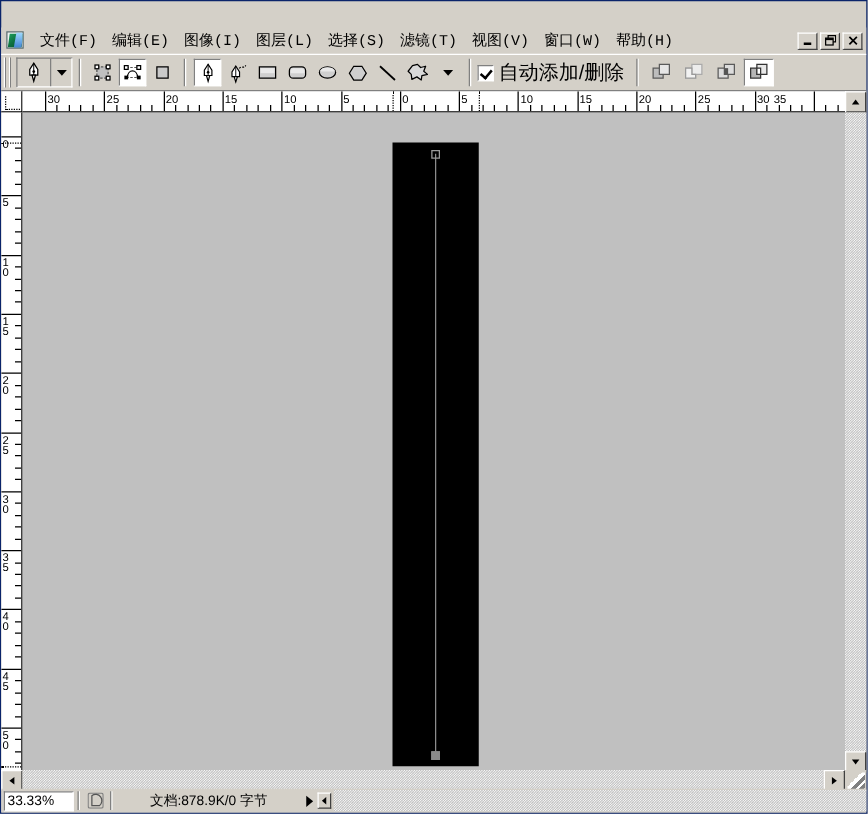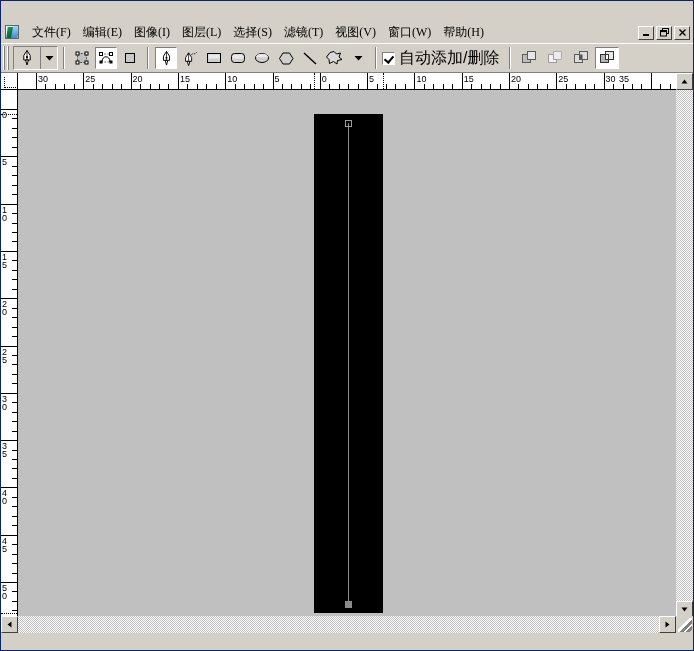--- a/index.html
+++ b/index.html
@@ -61,21 +61,21 @@
   .menubar{
     position:absolute;left:0;top:21px;width:692px;height:21px;
     background:#d4d0c8;display:flex;align-items:center;
   }
   .doc-icon{
     width:16px;height:16px;margin-left:4px;margin-right:5px;position:relative;flex:0 0 auto;
   }
   .doc-icon .ps-logo{width:14px;height:14px;}
   .menu-item{
     padding:2px 6px;font-size:12px;color:#000;white-space:nowrap;
-    font-family:Liberation Serif, serif;
+    font-family:Liberation Mono, monospace;
   }
   .menu-btns{margin-left:auto;display:flex;gap:2px;padding-right:3px;}
 
   
   .optionsbar{
     position:absolute;left:0;top:42px;width:692px;height:30px;
     background:#d4d0c8;
     border-top:1px solid #fff;
     border-bottom:1px solid #808080;
     display:flex;align-items:center;box-sizing:border-box;
@@ -624,14 +624,37 @@
             <path d="M0.5 0.5 L0.5 6.5 L4.5 3.5 Z" fill="#000"></path>
           </svg>
       </div>
     </div>
 
     <div class="sb-corner">
       <div class="grip-corner"></div>
     </div>
   </div>
 
+  <div class="statusbar">
+    <div class="zoom-field">33.33%</div>
+    <div class="st-sep"></div>
+    <div class="st-icon">
+      <svg width="13" height="13" viewBox="0 0 13 13">
+        <rect x="0.5" y="0.5" width="12" height="12" rx="1.5" fill="#d4d0c8" stroke="#808080"></rect>
+        <path d="M3.5 2.5 L3.5 10.5 L9.5 10.5 A4 4 0 0 0 3.5 2.5 Z" fill="none" stroke="#555" stroke-width="1"></path>
+      </svg>
+    </div>
+    <div class="st-sep"></div>
+    <div class="st-doc">文档:878.9K/0 字节</div>
+    <div class="st-arrow">
+      <svg width="7" height="10" viewBox="0 0 7 10">
+          <path d="M1 0.5 L6.5 5 L1 9.5 Z" fill="#000"></path>
+        </svg>
+    </div>
+    <div class="st-box">
+      <svg width="5" height="7" viewBox="0 0 5 7">
+          <path d="M4 0.5 L4 6.5 L0.5 3.5 Z" fill="#000"></path>
+        </svg>
+    </div>
+    <div class="st-rest"></div>
+  </div>
 
 </div>
 
 </body></html>

